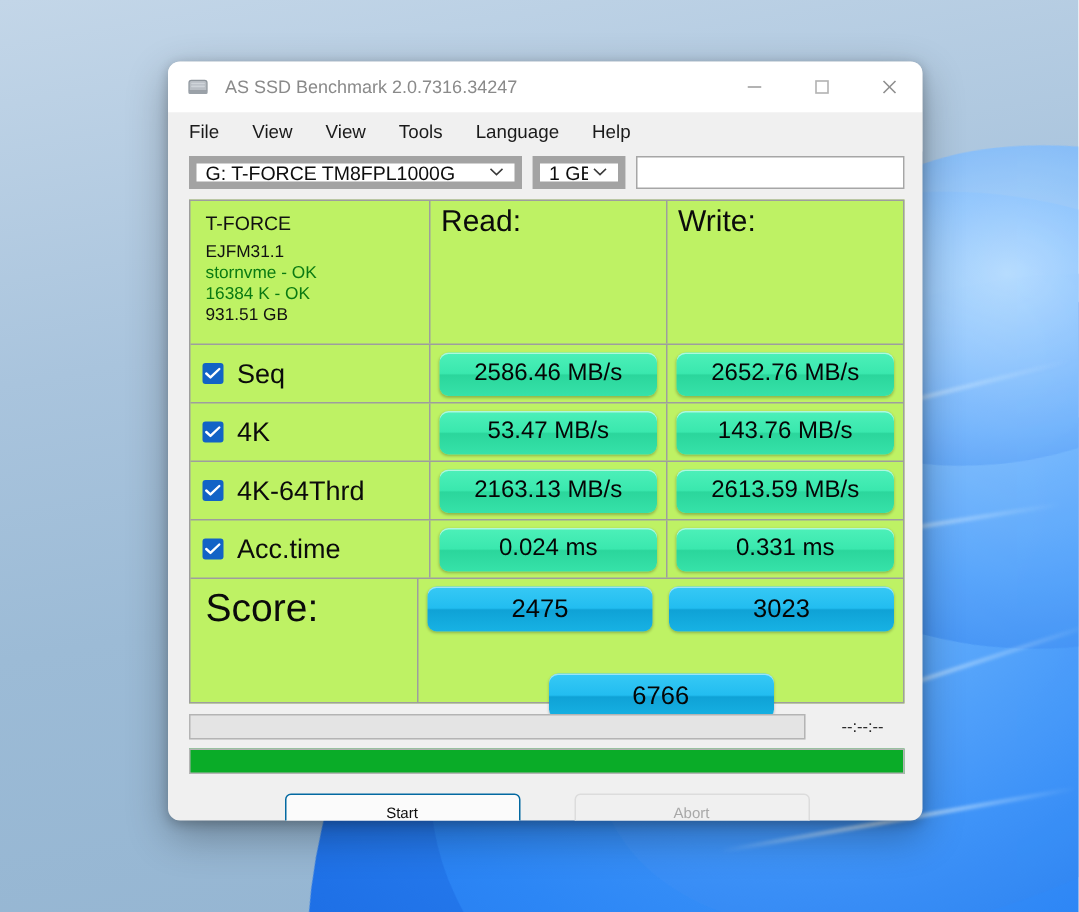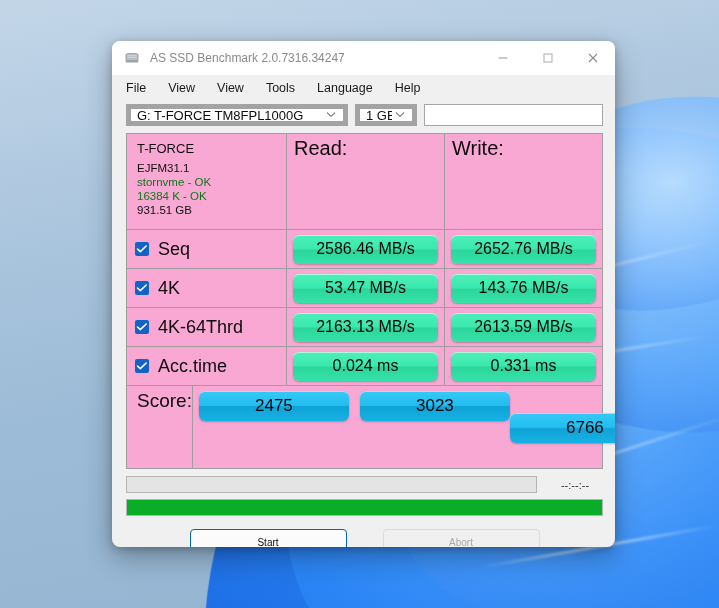--- a/index.html
+++ b/index.html
@@ -178,21 +178,21 @@
     line-height: 20px;
     color: #101010;
     overflow: hidden;
     white-space: nowrap;
   }
 
   
   .results {
     margin: 2px 12px 0 14px;
     border: 1px solid #9e9e9e;
-    background: #f9a8d4;
+    background: #bef264;
     flex: none;
   }
   .rrow {
     display: flex;
     border-bottom: 1px solid #9e9e9e;
   }
   .rrow:last-child { border-bottom: none; }
   .cell-label {
     width: 160px;
     border-right: 1px solid #9e9e9e;
@@ -275,37 +275,38 @@
   
   .score-row { height: 82px; }
   .score-label-cell {
     width: 160px;
     border-right: 1px solid #9e9e9e;
     box-sizing: border-box;
     display: flex;
     align-items: flex-start;
     padding: 4px 0 0 10px;
   }
-  .score-label { font-size: 19px; color: #0b0b0b; }
+  .score-label { font-size: 26px; color: #0b0b0b; }
   .score-cells {
     flex: 1;
     display: flex;
-    flex-direction: row;
+    flex-direction: column;
     padding: 5px 6px 6px 6px;
     box-sizing: border-box;
+    gap: 17px;
   }
   .score-top {
     display: flex;
     gap: 11px;
   }
   .score-top .pill { width: 150px; height: 30px; font-size: 17px; }
   .score-bottom {
     display: flex;
     justify-content: center;
-    margin-top: 22px;
+    margin-top: 11px;
   }
   .score-bottom .pill { width: 150px; height: 30px; font-size: 17px; }
 
   
   .bottom {
     padding: 7px 12px 0 14px;
     flex: none;
   }
   .progress-line {
     display: flex;

